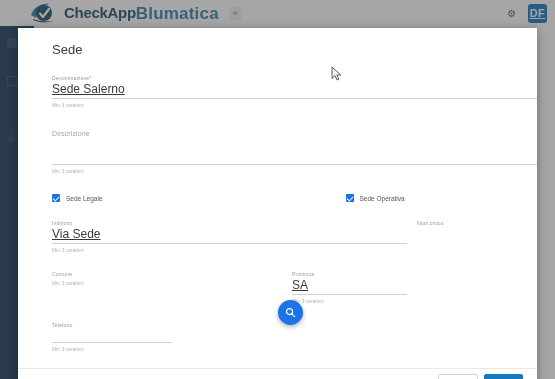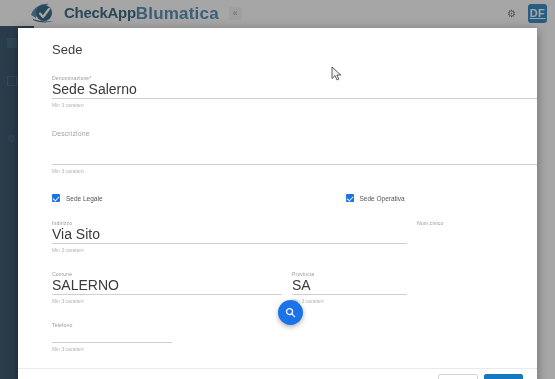--- a/index.html
+++ b/index.html
@@ -100,24 +100,25 @@
   }
 
   .form { margin-top: 18px; position: relative; }
 
   .field { position: relative; }
   .field .flabel {
     font-size: 5.2px; color: #9a9a9a; letter-spacing: 0.1px;
     display: block; margin-bottom: 3px;
   }
   .field .fvalue {
-    font-size: 14px; color: #3a3a3a;
+    font-size: 12px; color: #3a3a3a;
     border-bottom: 1px solid #cfcfcf;
     padding-bottom: 3px; min-height: 12px;
     line-height: 11px;
+    text-decoration: underline;
   }
   .field .fvalue.empty { color: transparent; }
   .field .fhint {
     font-size: 5px; color: #b4b4b4; margin-top: 3px; display: block;
   }
 
   
   .f-denom { margin-left: 14px; width: 485px; }
 
   
@@ -246,33 +247,32 @@
         </div>
         <div class="chk-item second">
           <span class="chkbox"></span>
           <span class="chk-label">Sede Operativa</span>
         </div>
       </div>
 
       <div class="grid-row">
         <div class="field col-indirizzo">
           <span class="flabel">Indirizzo</span>
-          <div class="fvalue">Via Sito</div>
+          <div class="fvalue">Via Sede</div>
           <span class="fhint">Min 3 caratteri</span>
         </div>
         <div class="field col-numciv">
           <span class="flabel">Num.civico</span>
           <span class="fhint"></span>
         </div>
       </div>
 
       <div class="grid-row">
         <div class="field col-comune">
           <span class="flabel">Comune</span>
-          <div class="fvalue">SALERNO</div>
           <span class="fhint">Min 3 caratteri</span>
         </div>
         <div class="field col-prov">
           <span class="flabel">Provincia</span>
           <div class="fvalue">SA</div>
           <span class="fhint">Min 3 caratteri</span>
         </div>
       </div>
 
       <div class="grid-row">

